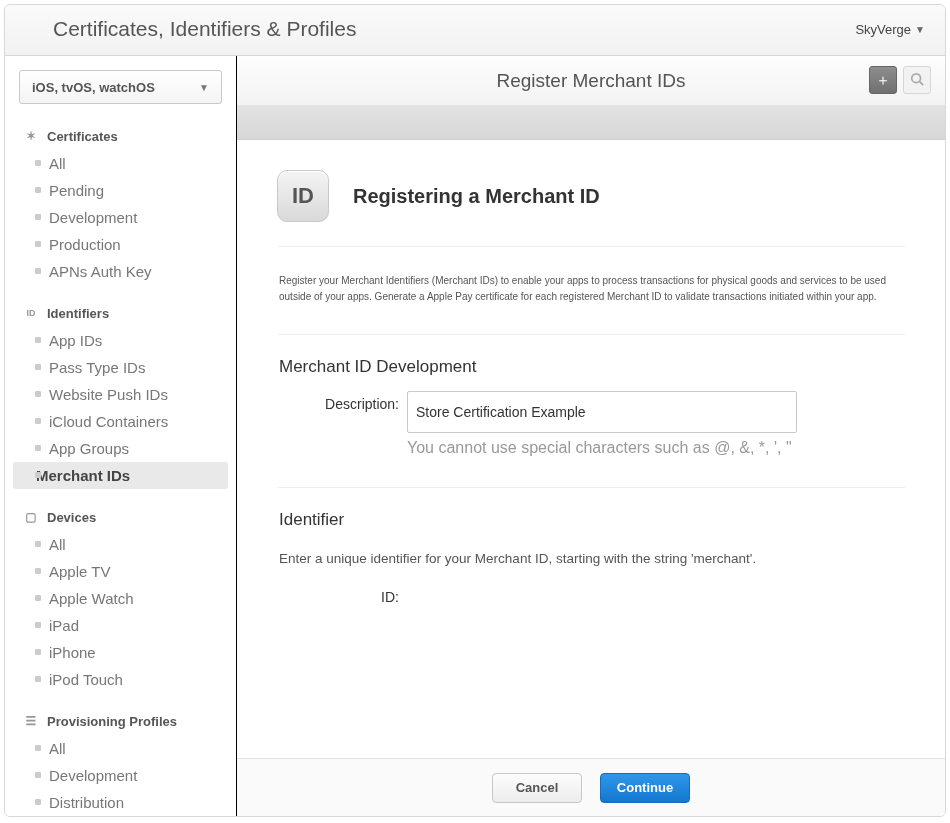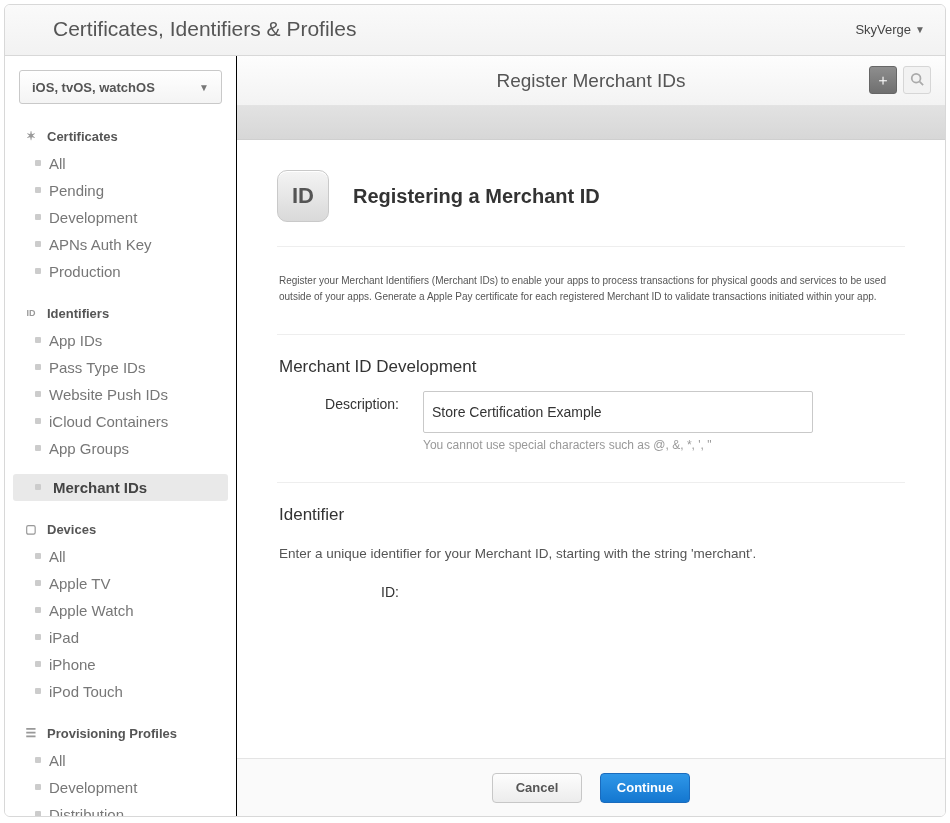--- a/index.html
+++ b/index.html
@@ -110,22 +110,22 @@
     left: 30px;
     top: 10px;
     width: 6px;
     height: 6px;
     background: #ccc;
     border-radius: 1px;
   }
   .nav-section li.selected {
     background: #e9e9e9;
     border-radius: 3px;
-    margin: 12px 8px;
-    padding-left: 40px;
+    margin: 0 8px;
+    padding-left: 23px;
     font-weight: 600;
     color: #444;
   }
   .nav-section li.selected::before {
     left: 22px;
   }
   
   .main {
     flex: 1;
     display: flex;
@@ -228,21 +228,21 @@
   }
   .form-section .subtext {
     color: #555;
     font-size: 13.5px;
     margin-bottom: 18px;
     margin-top: 21px;
   }
   .form-row {
     display: flex;
     align-items: flex-start;
-    gap: 24px;
+    gap: 8px;
   }
   .form-row label {
     width: 120px;
     text-align: right;
     padding-top: 5px;
     color: #333;
     font-size: 14px;
   }
   .form-row .field-col { flex: 0 0 390px; }
   .form-row input[type=text] {
@@ -250,21 +250,21 @@
     height: 42px;
     border: 1px solid #c9c9c9;
     border-radius: 2px;
     padding: 0 8px;
     font-size: 14px;
     color: #333;
     background: #fff;
   }
   .hint {
     color: #999;
-    font-size: 12px;
+    font-size: 16px;
     margin-top: 4px;
     line-height: 1.4;
   }
   .footer {
     height: 58px;
     background: #fafafa;
     border-top: 1px solid #e4e4e4;
     display: flex;
     align-items: center;
     justify-content: center;
@@ -313,22 +313,22 @@
       <div id="nav-sections">
           <div class="nav-section">
             <div class="section-header">
               <span class="sec-icon" style="font-size: 12px; font-weight: 700;">✶</span>
               <span>Certificates</span>
             </div>
             <ul>
               <li>All</li>
               <li>Pending</li>
               <li>Development</li>
+              <li>Production</li>
               <li>APNs Auth Key</li>
-              <li>Production</li>
             </ul>
           </div>
           <div class="nav-section">
             <div class="section-header">
               <span class="sec-icon" style="font-size: 9px; font-weight: 700;">ID</span>
               <span>Identifiers</span>
             </div>
             <ul>
               <li>App IDs</li>
               <li>Pass Type IDs</li>

